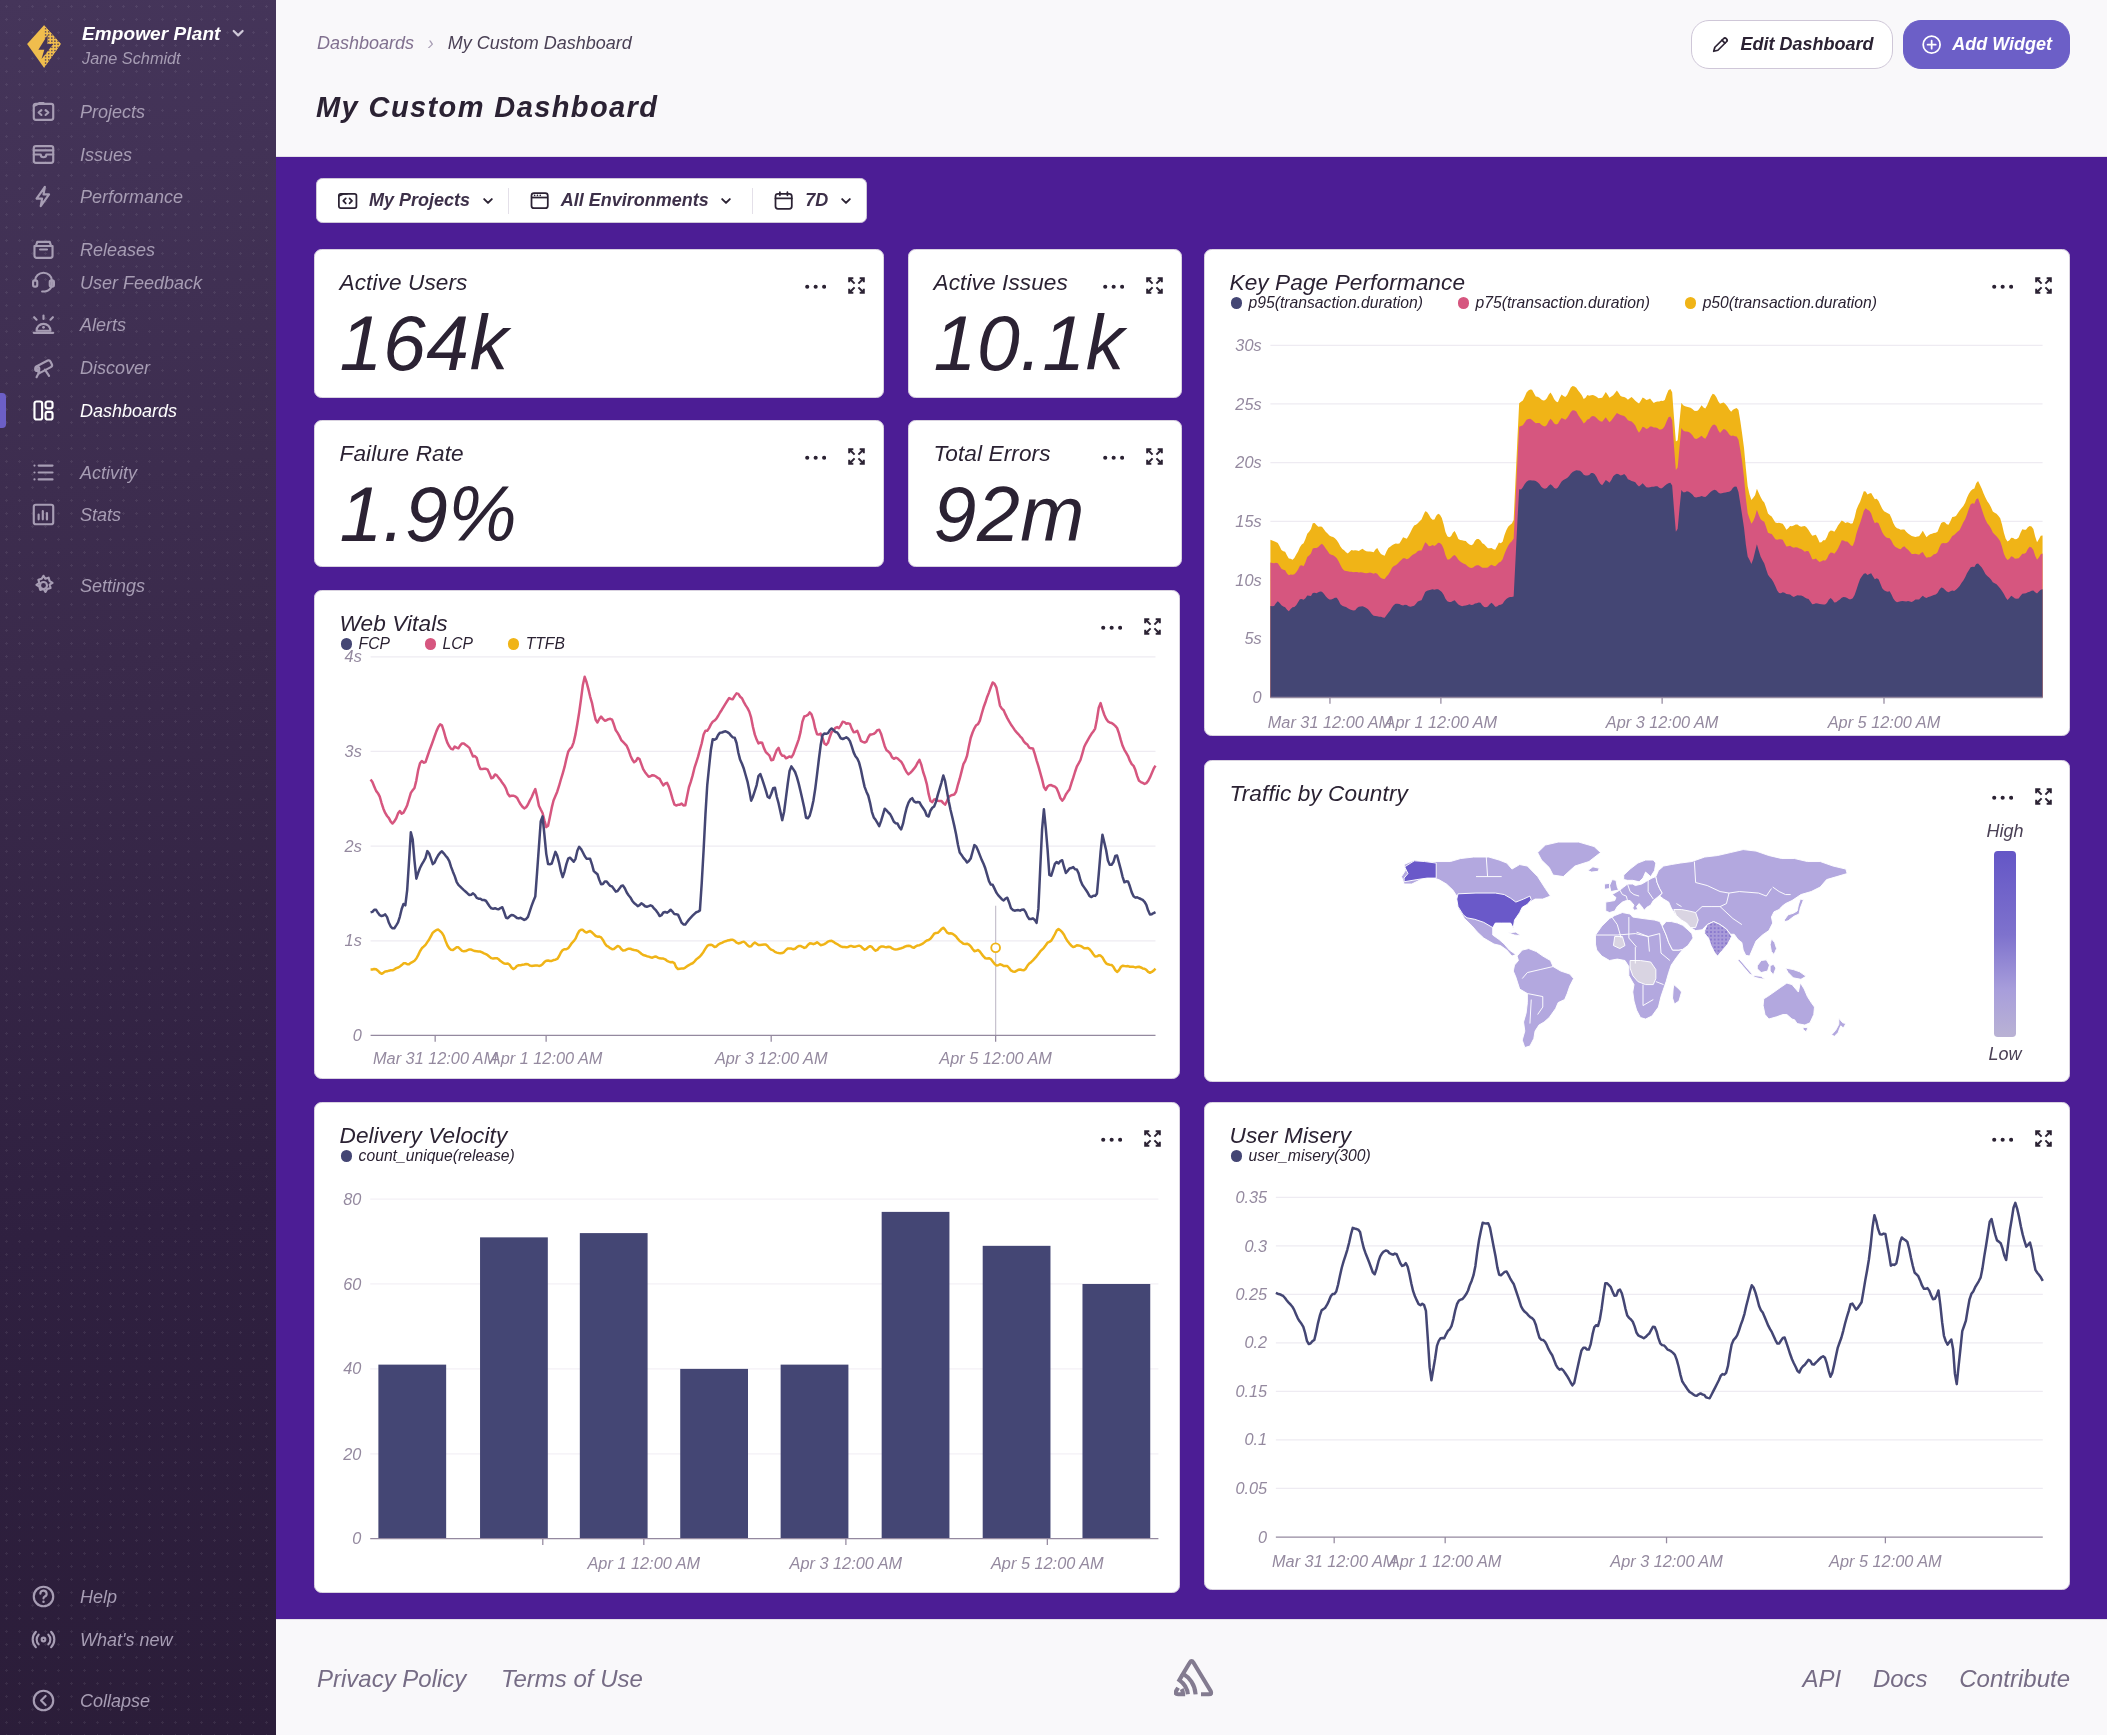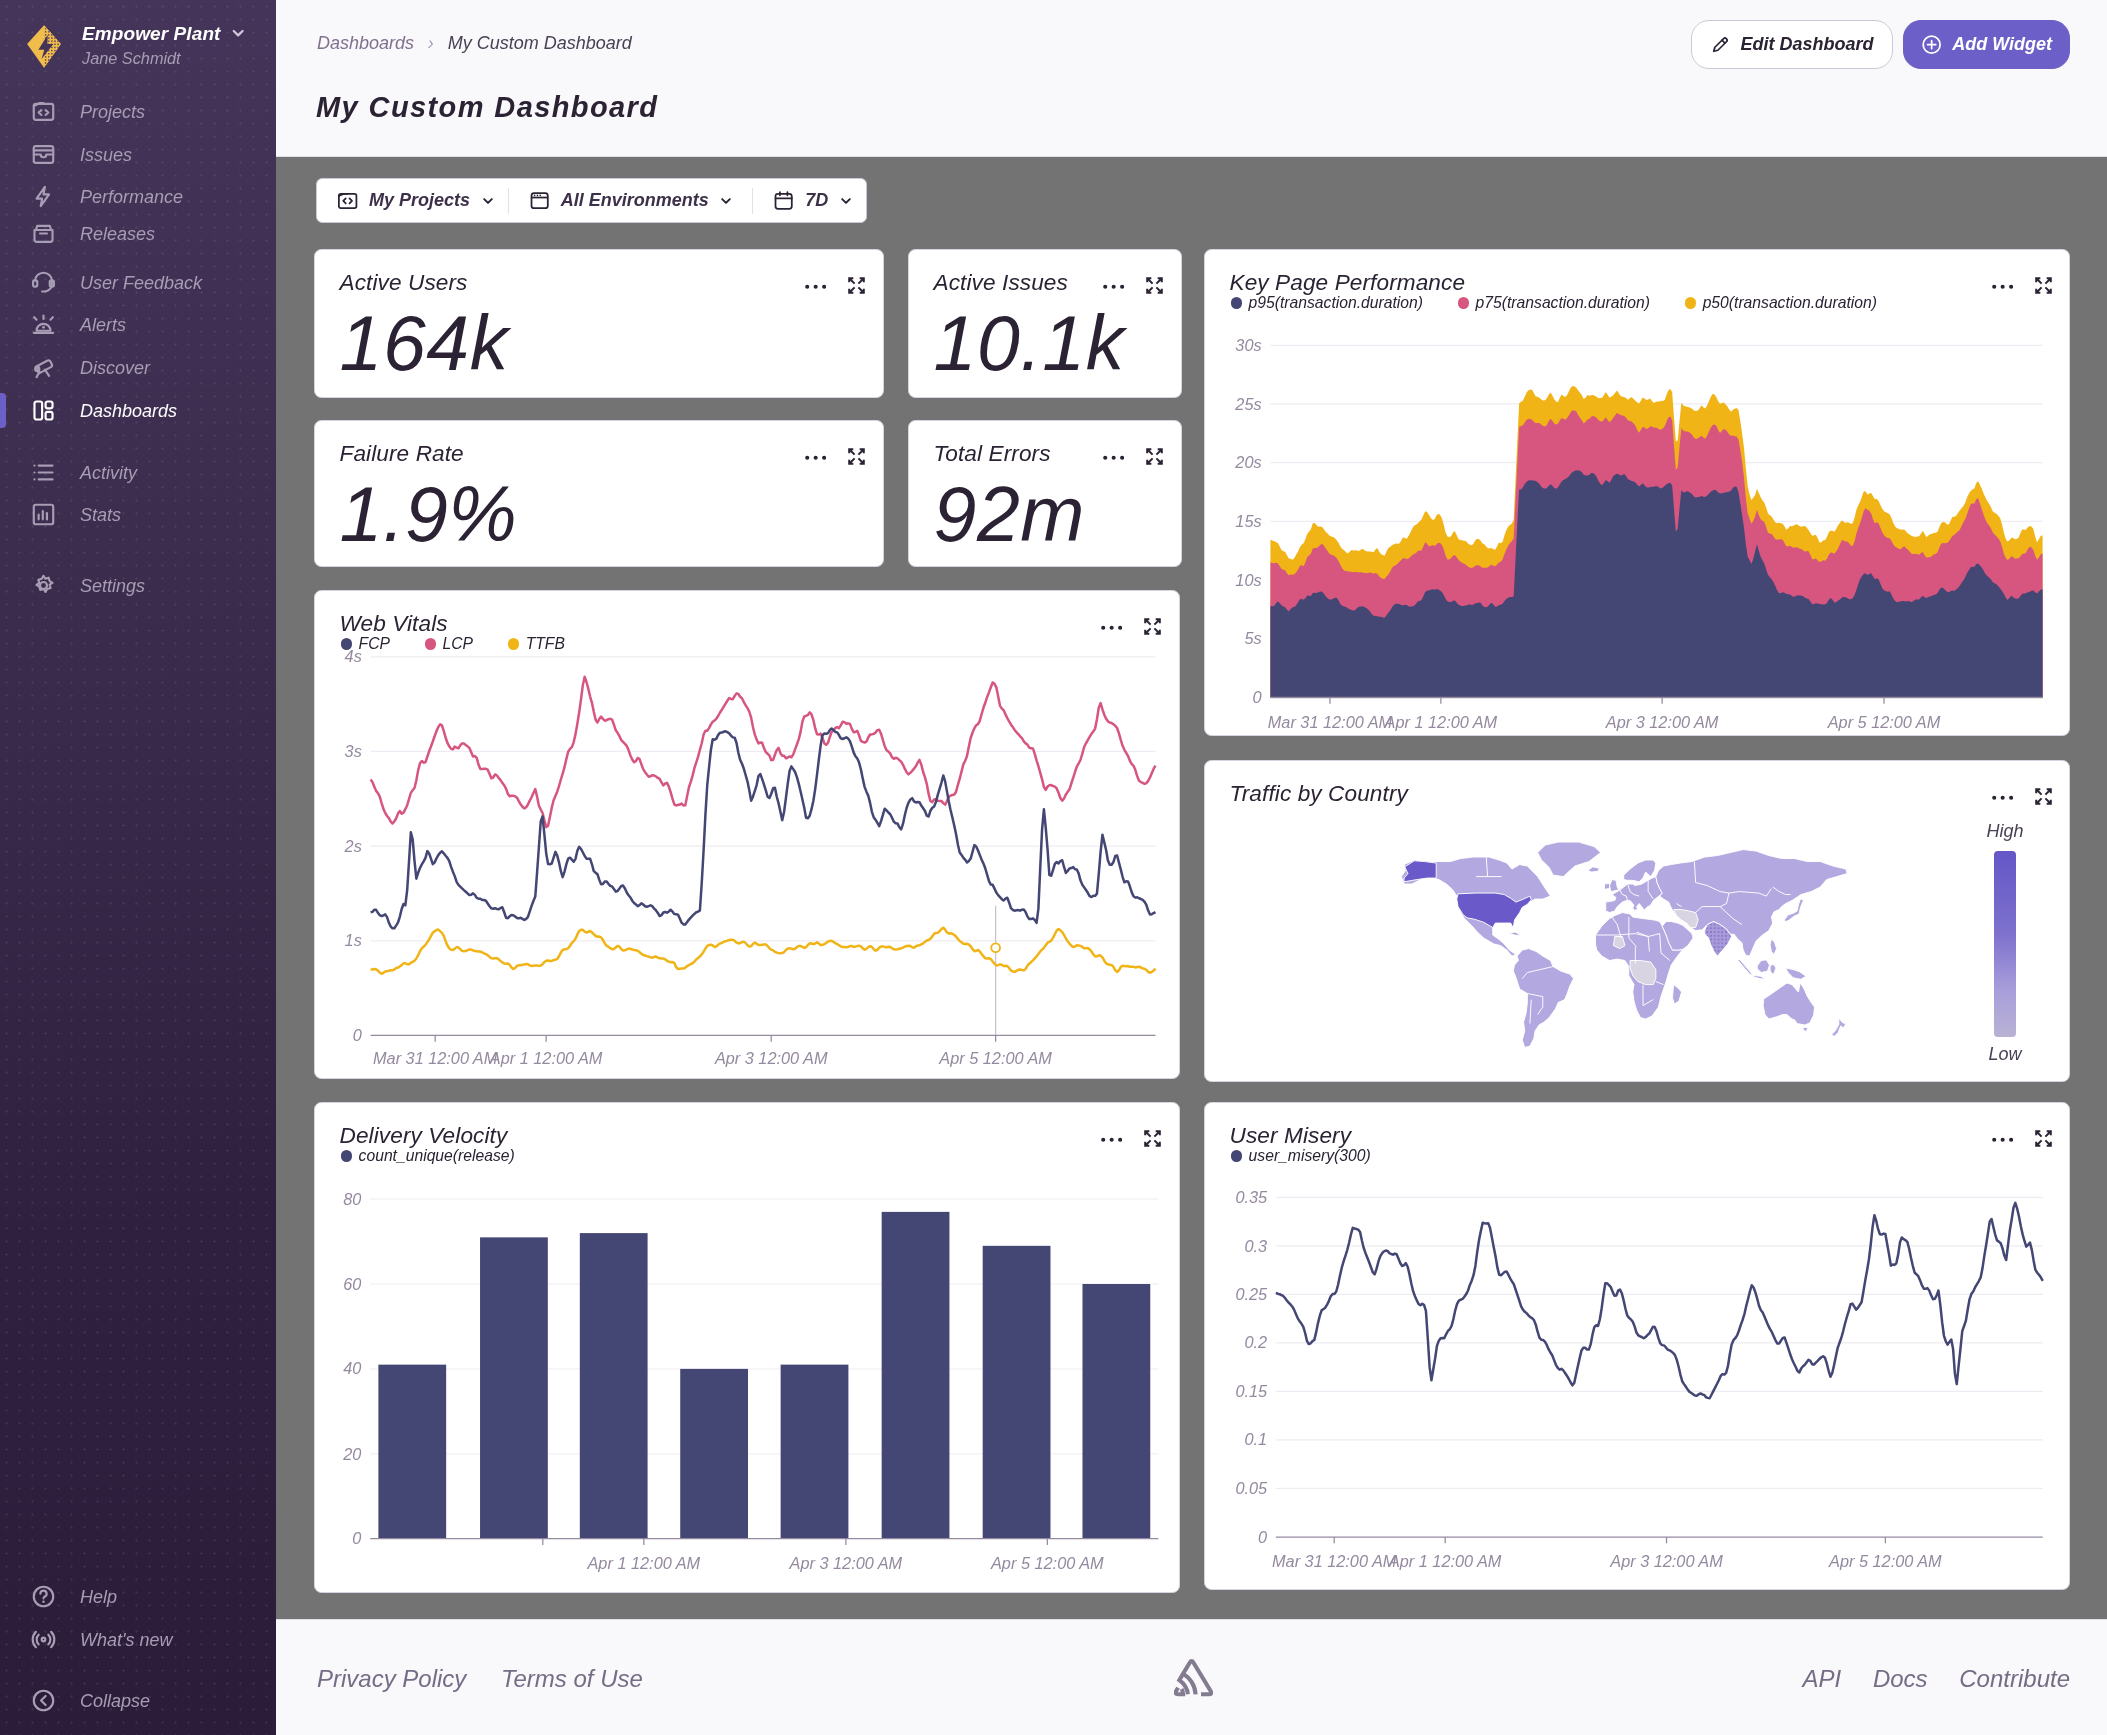--- a/index.html
+++ b/index.html
@@ -10,21 +10,21 @@
 #sidebar .logo { position:absolute; left:25px; top:24px; }
 .orgname { position:absolute; left:82px; top:22.6px; color:#fff; font-size:19px; font-weight:bold; letter-spacing:0.1px; white-space:nowrap; }
 .orgname svg { position:relative; top:1.3px; left:3.8px; }
 .username { position:absolute; left:82px; top:49px; color:#a79db4; font-size:16.3px; }
 .nitem { position:absolute; left:0; width:276px; height:43px; color:#a79db4; font-size:18px; }
 .nitem .nicon { position:absolute; left:31px; top:8.8px; }
 .nitem .nlab { position:absolute; left:80px; top:50%; transform:translateY(-50%); white-space:nowrap; }
 .nitem.active { color:#fff; }
 .abar { position:absolute; left:0; top:3.8px; width:5.6px; height:35px; background:#6c5fc7; border-radius:0 3.8px 3.8px 0; }
 
-#main { position:absolute; left:276px; top:0; width:1832px; height:1735px; background:#737373; }
+#main { position:absolute; left:276px; top:0; width:1832px; height:1735px; background:#4c1d95; }
 #header { position:absolute; left:0; top:0; width:1832px; height:157px; background:#f9f8fa; border-bottom:1.3px solid #e4e0e9; }
 .crumb { position:absolute; left:41px; top:33px; font-size:18px; color:#80708f; }
 .crumb b { color:#4a4055; font-weight:normal; }
 .crumb .sep { margin:0 8.8px; color:#a79db4; }
 .h1 { position:absolute; left:40px; top:91px; font-size:29px; font-weight:bold; color:#2b2233; letter-spacing:1.4px; }
 .btn { position:absolute; top:20px; height:49px; border-radius:18px; font-size:18px; font-weight:bold; color:#2b2233;
    display:flex; align-items:center; justify-content:center; gap:10px; }
 #btn-edit { left:1415px; width:202px; background:#fff; border:1.3px solid #cfc7d8; }
 #btn-add  { left:1627px; width:167px; background:#6c5fc7; color:#fff; border:1.3px solid #6c5fc7; }
 
@@ -81,21 +81,21 @@
             <path d="M4 12 h28 M4 18 h10 a4 4 0 0 0 8 0 h10" stroke="#a79db4" stroke-width="3.1" fill="none" stroke-linecap="round" stroke-linejoin="round"></path>
           </svg></span>
         <span class="nlab">Issues</span>
       </div>
       <div class="nitem" style="top:175px">
         <span class="nicon"><svg width="25" height="25" viewBox="0 0 36 36">
             <path d="M20 4 L8 21 h8 l-2 11 L26 15 h-8 z" stroke="#a79db4" stroke-width="3.1" fill="none" stroke-linecap="round" stroke-linejoin="round"></path>
           </svg></span>
         <span class="nlab">Performance</span>
       </div>
-      <div class="nitem" style="top:212px">
+      <div class="nitem" style="top:228px">
         <span class="nicon"><svg width="25" height="25" viewBox="0 0 36 36">
             <path d="M5 13 h26 v14 a3 3 0 0 1 -3 3 h-20 a3 3 0 0 1 -3 -3 z" stroke="#a79db4" stroke-width="3.1" fill="none" stroke-linecap="round" stroke-linejoin="round"></path>
             <path d="M7 13 l2-6 h18 l2 6 M13 18 h10" stroke="#a79db4" stroke-width="3.1" fill="none" stroke-linecap="round" stroke-linejoin="round"></path>
           </svg></span>
         <span class="nlab">Releases</span>
       </div>
       <div class="nitem" style="top:261px">
         <span class="nicon"><svg width="25" height="25" viewBox="0 0 36 36">
             <path d="M6 15 a12 11 0 0 1 24 0 v6 a12 11 0 0 1 -10 10 h-4" stroke="#a79db4" stroke-width="3.1" fill="none" stroke-linecap="round" stroke-linejoin="round"></path>
             <rect x="3" y="15" width="6" height="9" rx="2.4" stroke="#a79db4" stroke-width="3.1" fill="none" stroke-linecap="round" stroke-linejoin="round"></rect>

